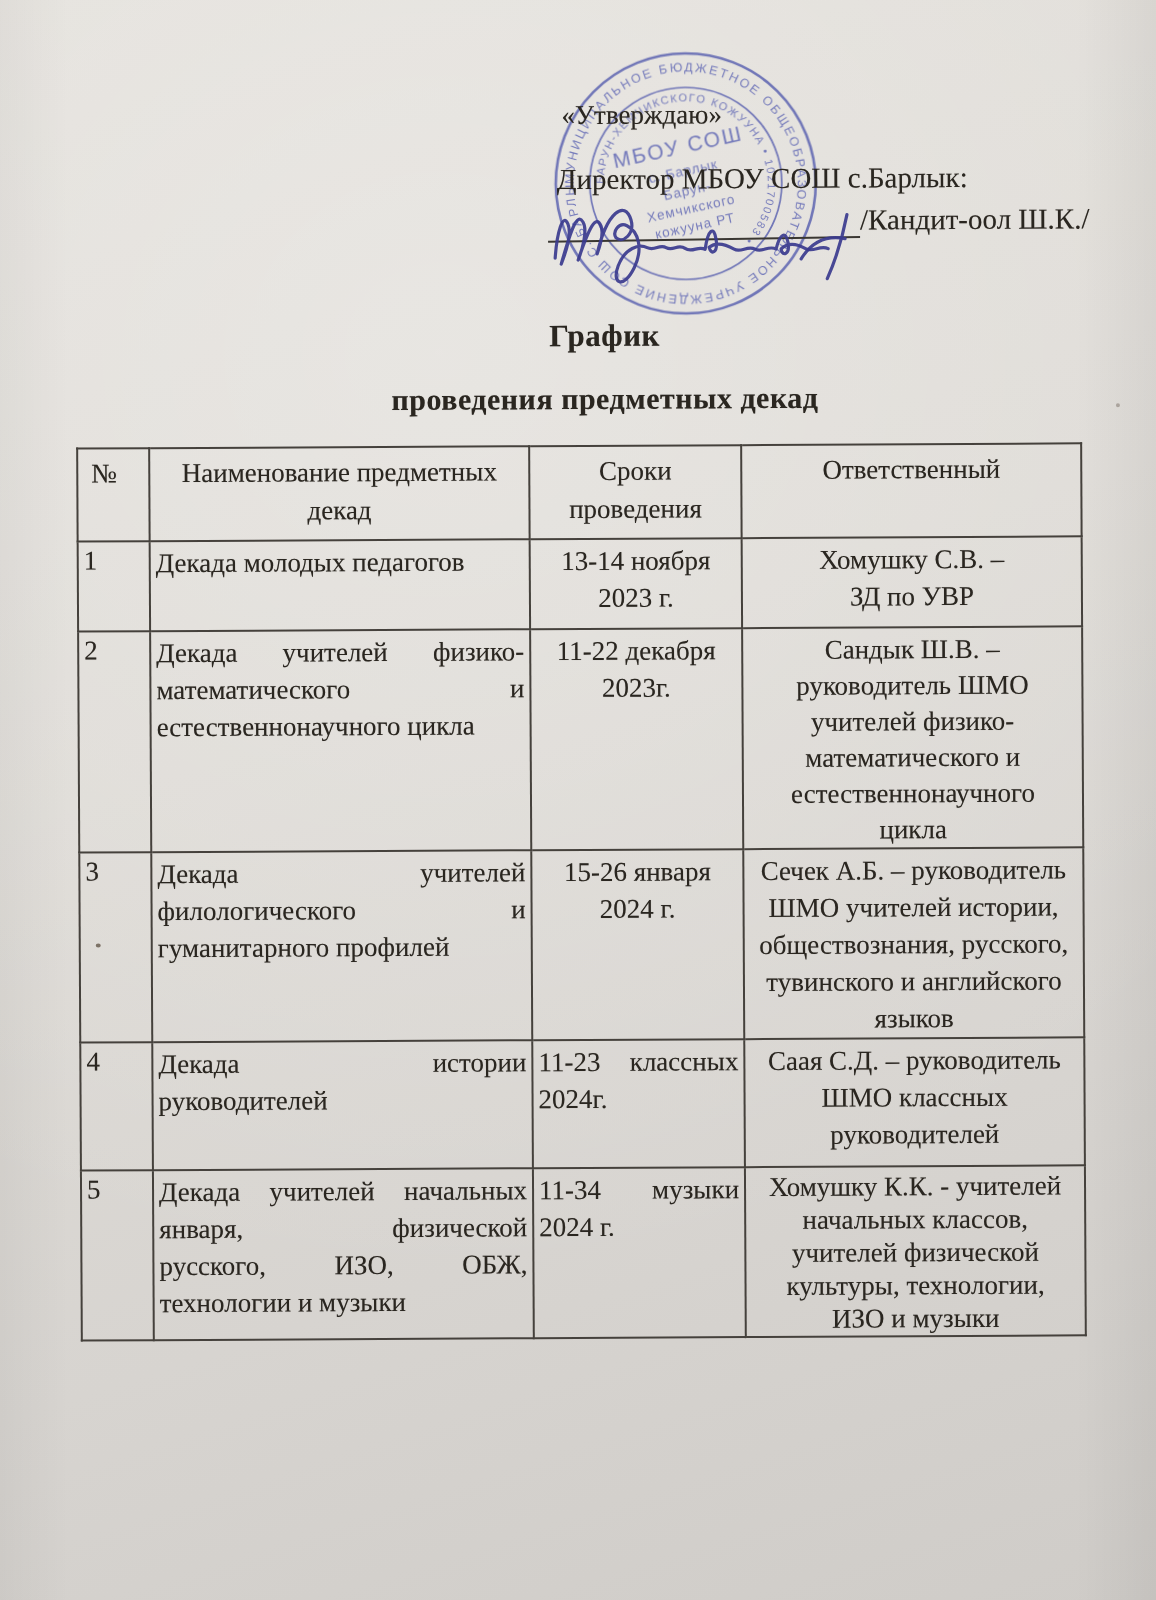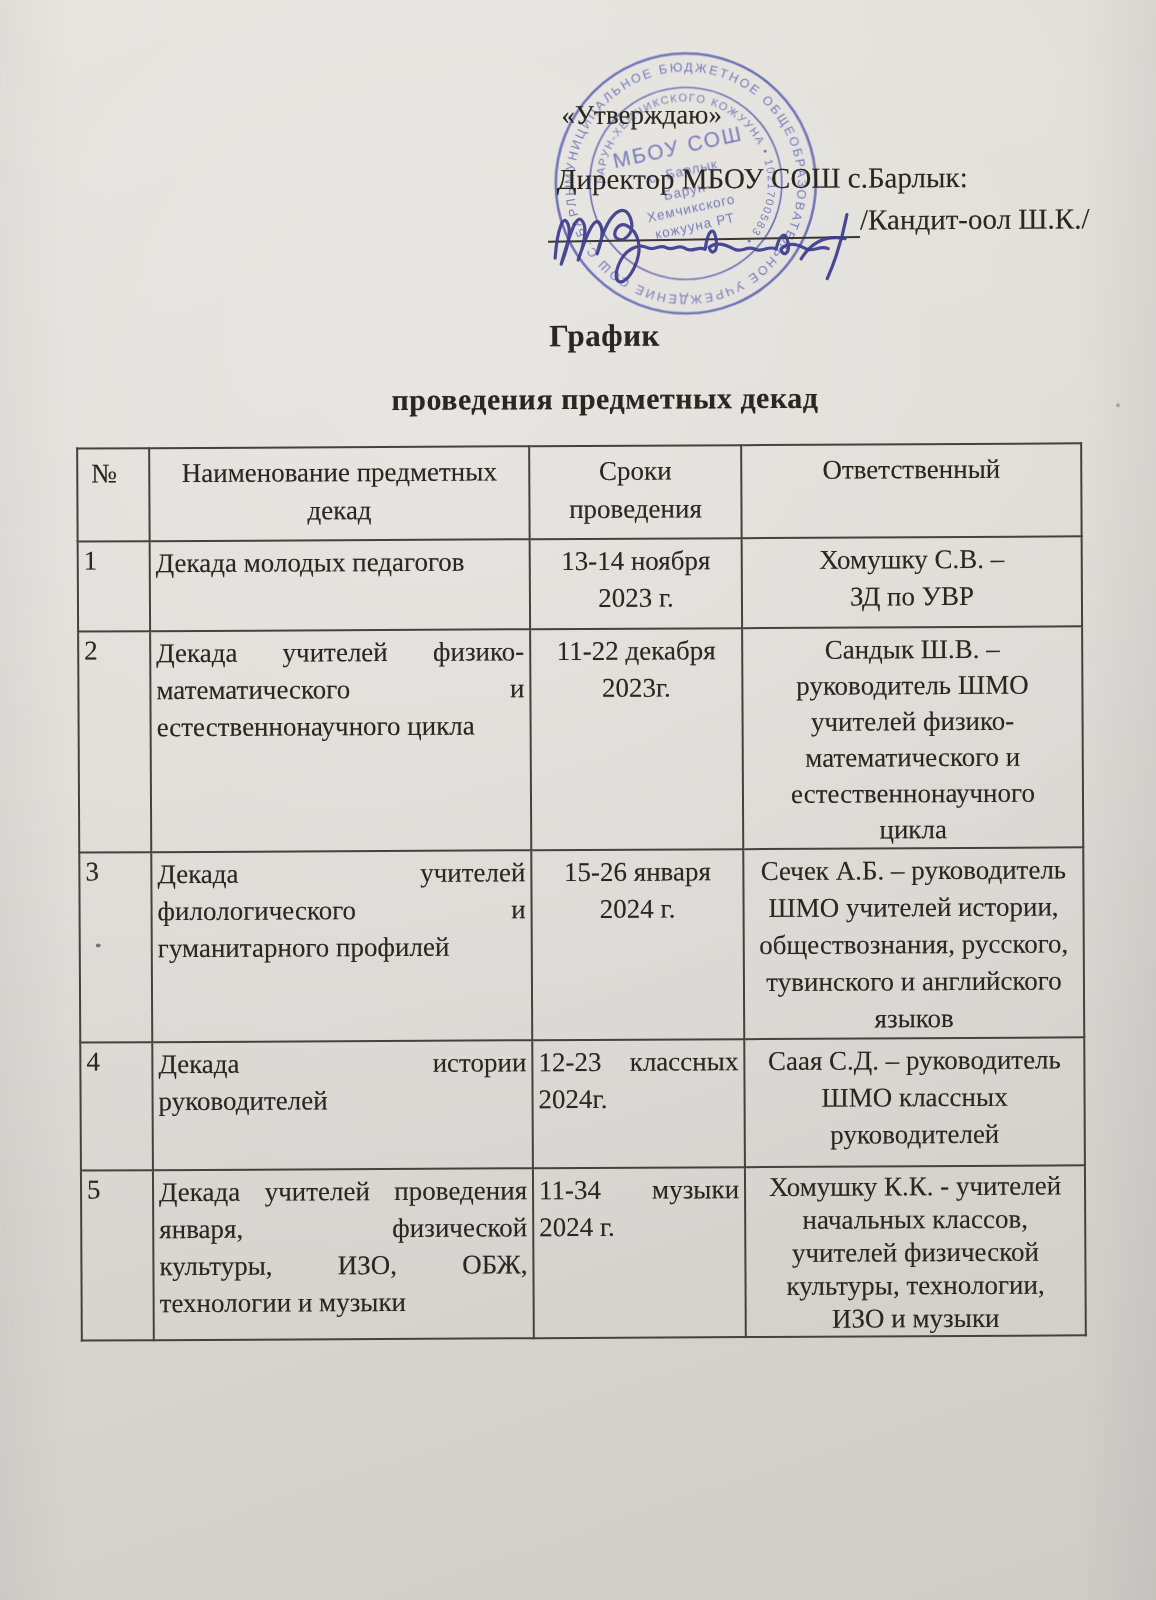--- a/index.html
+++ b/index.html
@@ -200,45 +200,45 @@
             <td class="col-num">4</td>
             <td class="col-name justified">
               <div class="line spread">
                 <span>Декада</span>
                 <span>истории</span>
               </div>
               <div class="line">руководителей</div>
             </td>
             <td class="col-date justified">
               <div class="line spread">
-                <span>12-23</span>
+                <span>11-23</span>
                 <span>классных</span>
               </div>
               <div class="line">2024г.</div>
             </td>
             <td class="col-resp">
               <div class="line">Саая С.Д. – руководитель</div>
               <div class="line">ШМО классных</div>
               <div class="line">руководителей</div>
             </td>
           </tr>
           <tr class="r5">
             <td class="col-num">5</td>
             <td class="col-name justified">
               <div class="line spread">
                 <span>Декада</span>
                 <span>учителей</span>
-                <span>проведения</span>
+                <span>начальных</span>
               </div>
               <div class="line spread">
                 <span>января,</span>
                 <span>физической</span>
               </div>
               <div class="line spread">
-                <span>культуры,</span>
+                <span>русского,</span>
                 <span>ИЗО,</span>
                 <span>ОБЖ,</span>
               </div>
               <div class="line">технологии и музыки</div>
             </td>
             <td class="col-date justified">
               <div class="line spread">
                 <span>11-34</span>
                 <span>музыки</span>
               </div>

